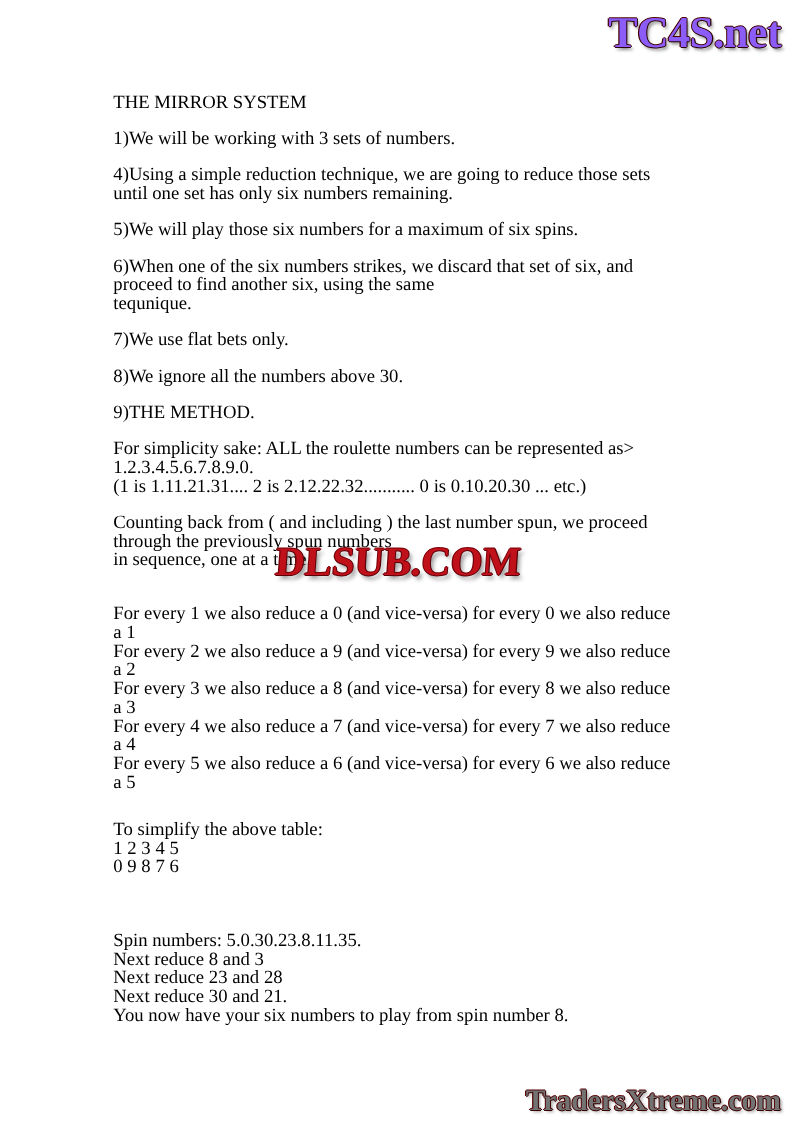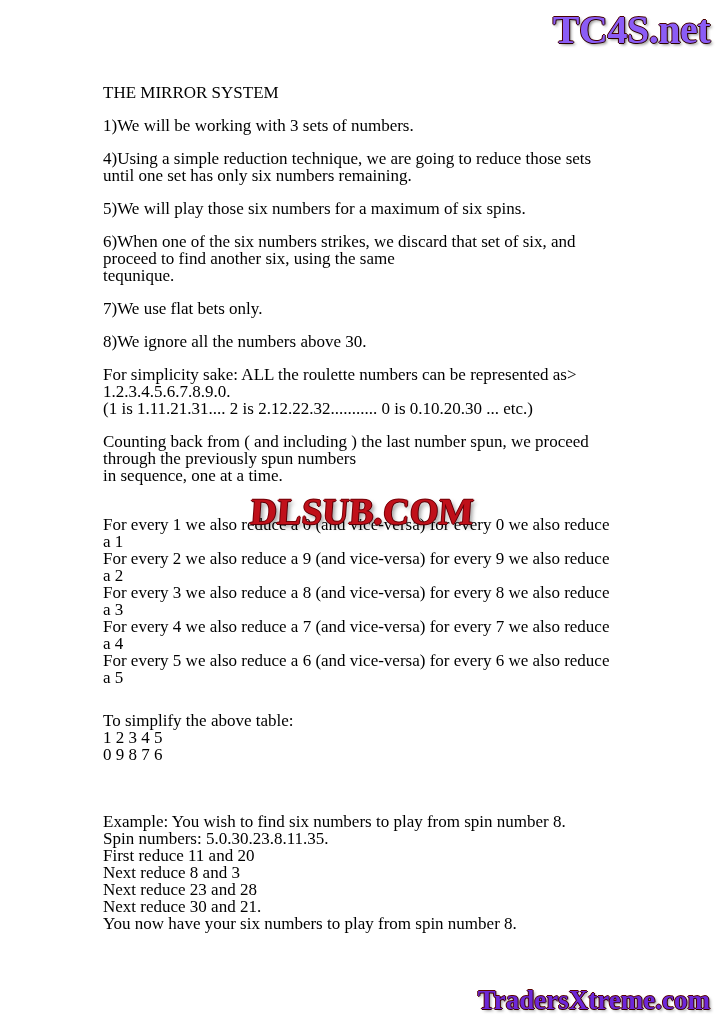--- a/index.html
+++ b/index.html
@@ -82,21 +82,21 @@
   }
 
   
   .bottom-brand {
     position: absolute;
     right: 14px;
     bottom: 8px;
     font-family: "Liberation Serif", serif;
     font-weight: bold;
     font-size: 27px;
-    color: #6d28d9;
+    color: #737373;
     text-shadow:
        1px 0 0 #3a0000,
        0 1px 0 #3a0000,
       -1px 0 0 #5a0000,
        0 -1px 0 #5a0000,
        2px 2px 3px rgba(0,0,0,0.4);
     white-space: nowrap;
   }
 </style>
 </head>
@@ -108,20 +108,21 @@
 
   <div class="doc">
     <p>THE MIRROR SYSTEM</p>
     <p>1)We will be working with 3 sets of numbers.</p>
     <p>4)Using a simple reduction technique, we are going to reduce those sets until one set has only six numbers remaining.</p>
     <p>5)We will play those six numbers for a maximum of six spins.</p>
     <p>6)When one of the six numbers strikes, we discard that set of six, and proceed to find another six, using the same
 tequnique.</p>
     <p>7)We use flat bets only.</p>
     <p>8)We ignore all the numbers above 30.</p>
+    <p>9)THE METHOD.</p>
 
     <p class="block">For simplicity sake: ALL the roulette numbers can be represented as&gt;</p>
     <p class="block">1.2.3.4.5.6.7.8.9.0.</p>
     <p class="block">(1 is 1.11.21.31.... 2 is 2.12.22.32........... 0 is 0.10.20.30 ... etc.)</p>
     <div class="spacer-sm"></div>
     <p>Counting back from ( and including ) the last number spun, we proceed through the previously spun numbers
 in sequence, one at a time.</p>
 
     <div class="spacer-sm"></div>
     <p class="block">For every 1 we also reduce a 0 (and vice-versa) for every 0 we also reduce a 1</p>
@@ -130,23 +131,21 @@
     <p class="block">For every 4 we also reduce a 7 (and vice-versa) for every 7 we also reduce a 4</p>
     <p class="block">For every 5 we also reduce a 6 (and vice-versa) for every 6 we also reduce a 5</p>
 
     <div class="spacer-md"></div>
     <p class="block">To simplify the above table:</p>
     <p class="block">1 2 3 4 5</p>
     <p class="block">0 9 8 7 6</p>
 
     <div class="spacer-lg"></div>
     <div class="spacer-sm"></div>
-    <p class="block">Example: You wish to find six numbers to play from spin number 8.</p>
     <p class="block">Spin numbers: 5.0.30.23.8.11.35.</p>
-    <p class="block">First reduce 11 and 20</p>
     <p class="block">Next reduce 8 and 3</p>
     <p class="block">Next reduce 23 and 28</p>
     <p class="block">Next reduce 30 and 21.</p>
     <p class="block">You now have your six numbers to play from spin number 8.</p>
   </div>
 
   <div class="center-brand">DLSUB.COM</div>
 
   <div class="bottom-brand">TradersXtreme.com</div>
 

